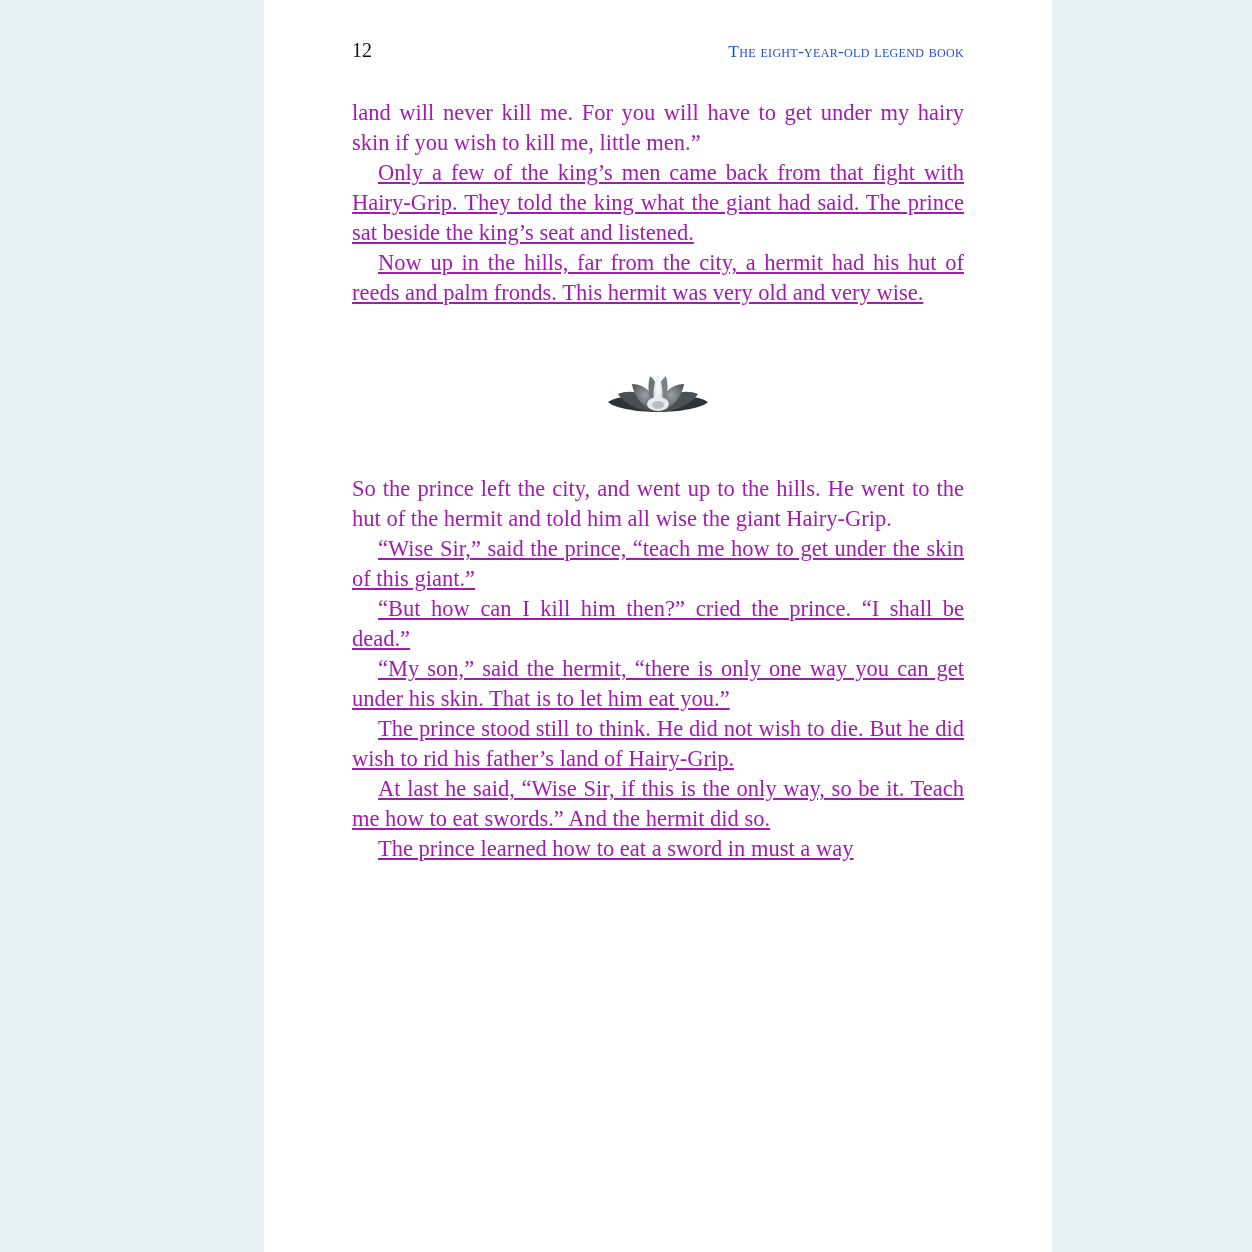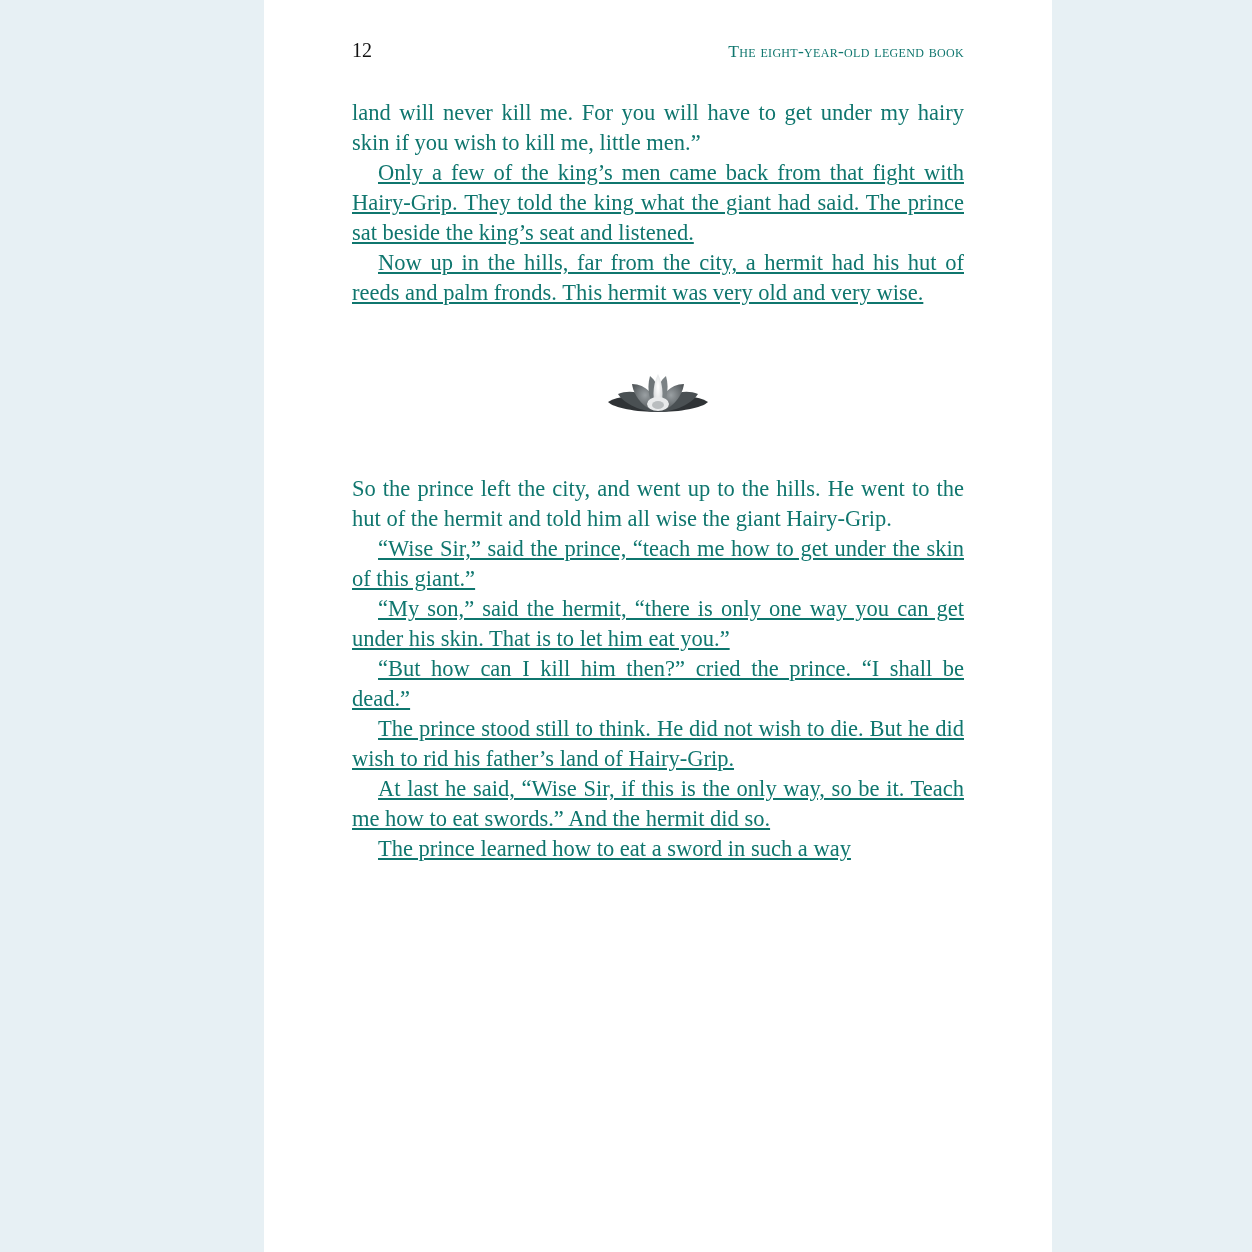--- a/index.html
+++ b/index.html
@@ -39,36 +39,36 @@
     font-size: 20px;
     color: #111;
     line-height: 1;
     width: 120px;
   }
   .head-title {
     flex: 1;
     text-align: right;
     font-size: 17.5px;
     letter-spacing: 0.3px;
-    color: #0f766e;
+    color: #1d4ed8;
     font-variant: small-caps;
     text-transform: lowercase;
     white-space: nowrap;
   }
   .head-title::first-letter {
     text-transform: uppercase;
   }
   .body-text {
     margin-top: 22px;
   }
   p.para {
     margin: 0;
     font-size: 22.5px;
     line-height: 30px;
-    color: #0f766e;
+    color: #a21caf;
     text-align: justify;
     text-justify: inter-word;
     hyphens: none;
   }
   p.para.first {
     text-indent: 0;
   }
   p.para.indent {
     text-indent: 26px;
     text-decoration: underline;
@@ -126,21 +126,21 @@
         <path d="M52 59 C60 52 64 38 60 24 C50 32 48 48 52 59 Z" fill="#7b8285"></path>
         <path d="M52 58 C46 50 46 34 52 22 C58 34 58 50 52 58 Z" fill="url(#coreG)"></path>
         <ellipse cx="52" cy="52" rx="11" ry="7" fill="#e8eaeb"></ellipse>
         <ellipse cx="52" cy="53" rx="6" ry="4" fill="#b9bdbf"></ellipse>
       </svg>
     </div>
 
     <div class="section-two">
       <p class="para first">So the prince left the city, and went up to the hills. He went to the hut of the hermit and told him all wise the giant Hairy-Grip.</p>
       <p class="para indent">“Wise Sir,” said the prince, “teach me how to get under the skin of this giant.”</p>
+      <p class="para indent">“But how can I kill him then?” cried the prince. “I shall be dead.”</p>
       <p class="para indent">“My son,” said the hermit, “there is only one way you can get under his skin. That is to let him eat you.”</p>
-      <p class="para indent">“But how can I kill him then?” cried the prince. “I shall be dead.”</p>
       <p class="para indent">The prince stood still to think. He did not wish to die. But he did wish to rid his father’s land of Hairy-Grip.</p>
       <p class="para indent">At last he said, “Wise Sir, if this is the only way, so be it. Teach me how to eat swords.” And the hermit did so.</p>
-      <p class="para indent">The prince learned how to eat a sword in such a way</p>
+      <p class="para indent">The prince learned how to eat a sword in must a way</p>
     </div>
 
   </div>
 </div>
 
 </body></html>

